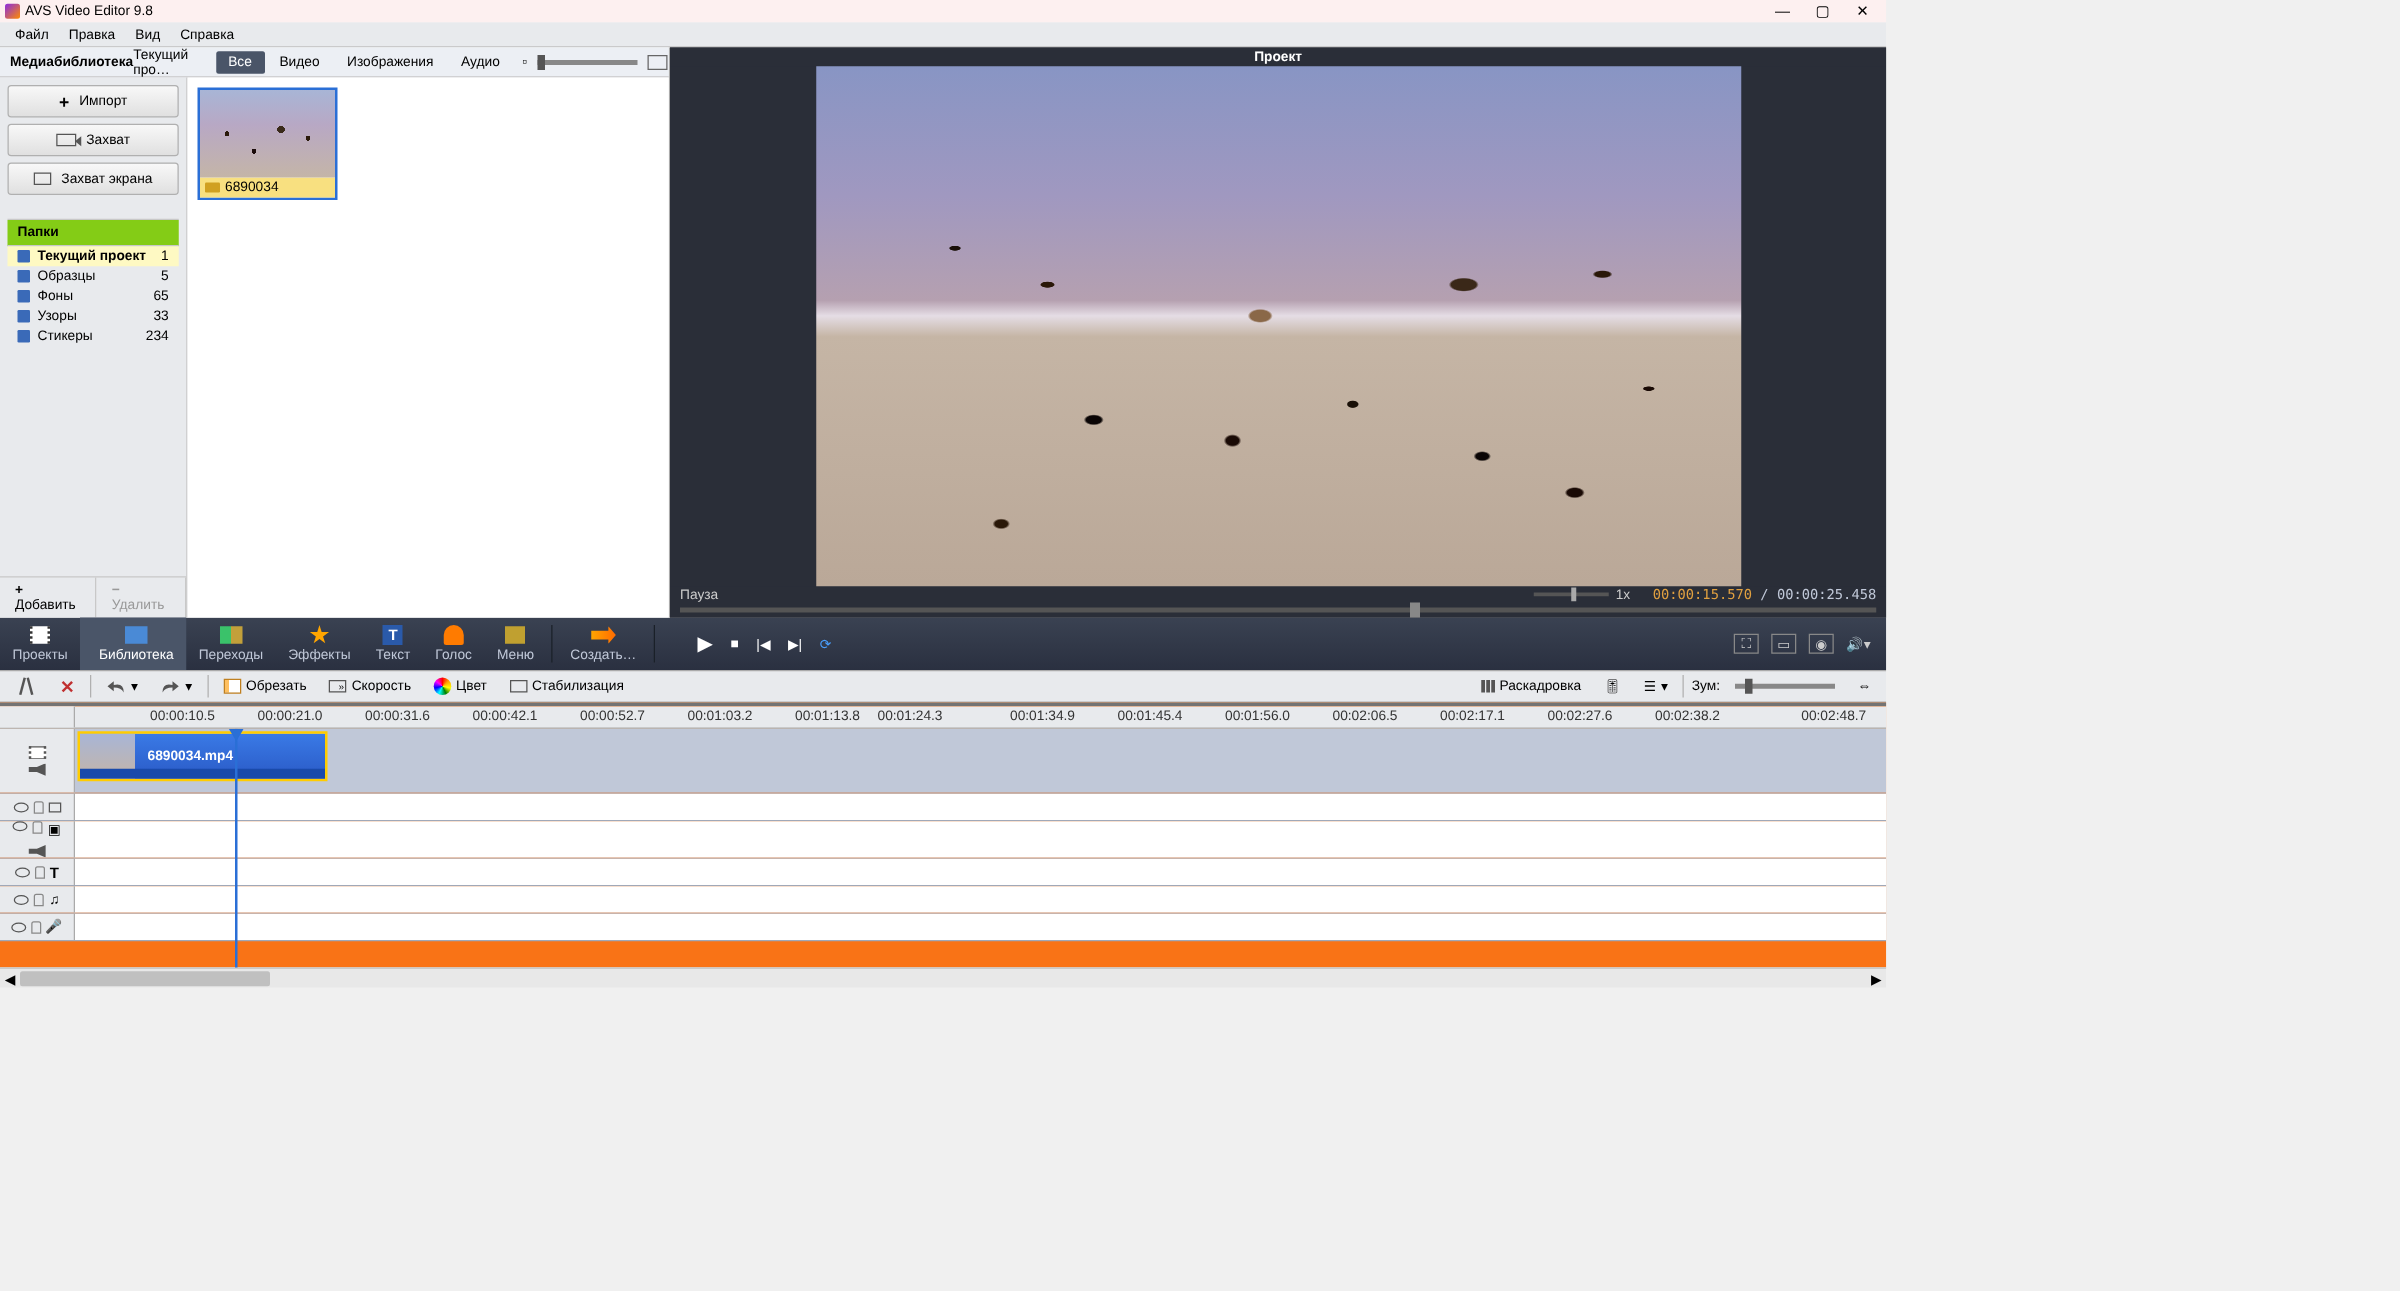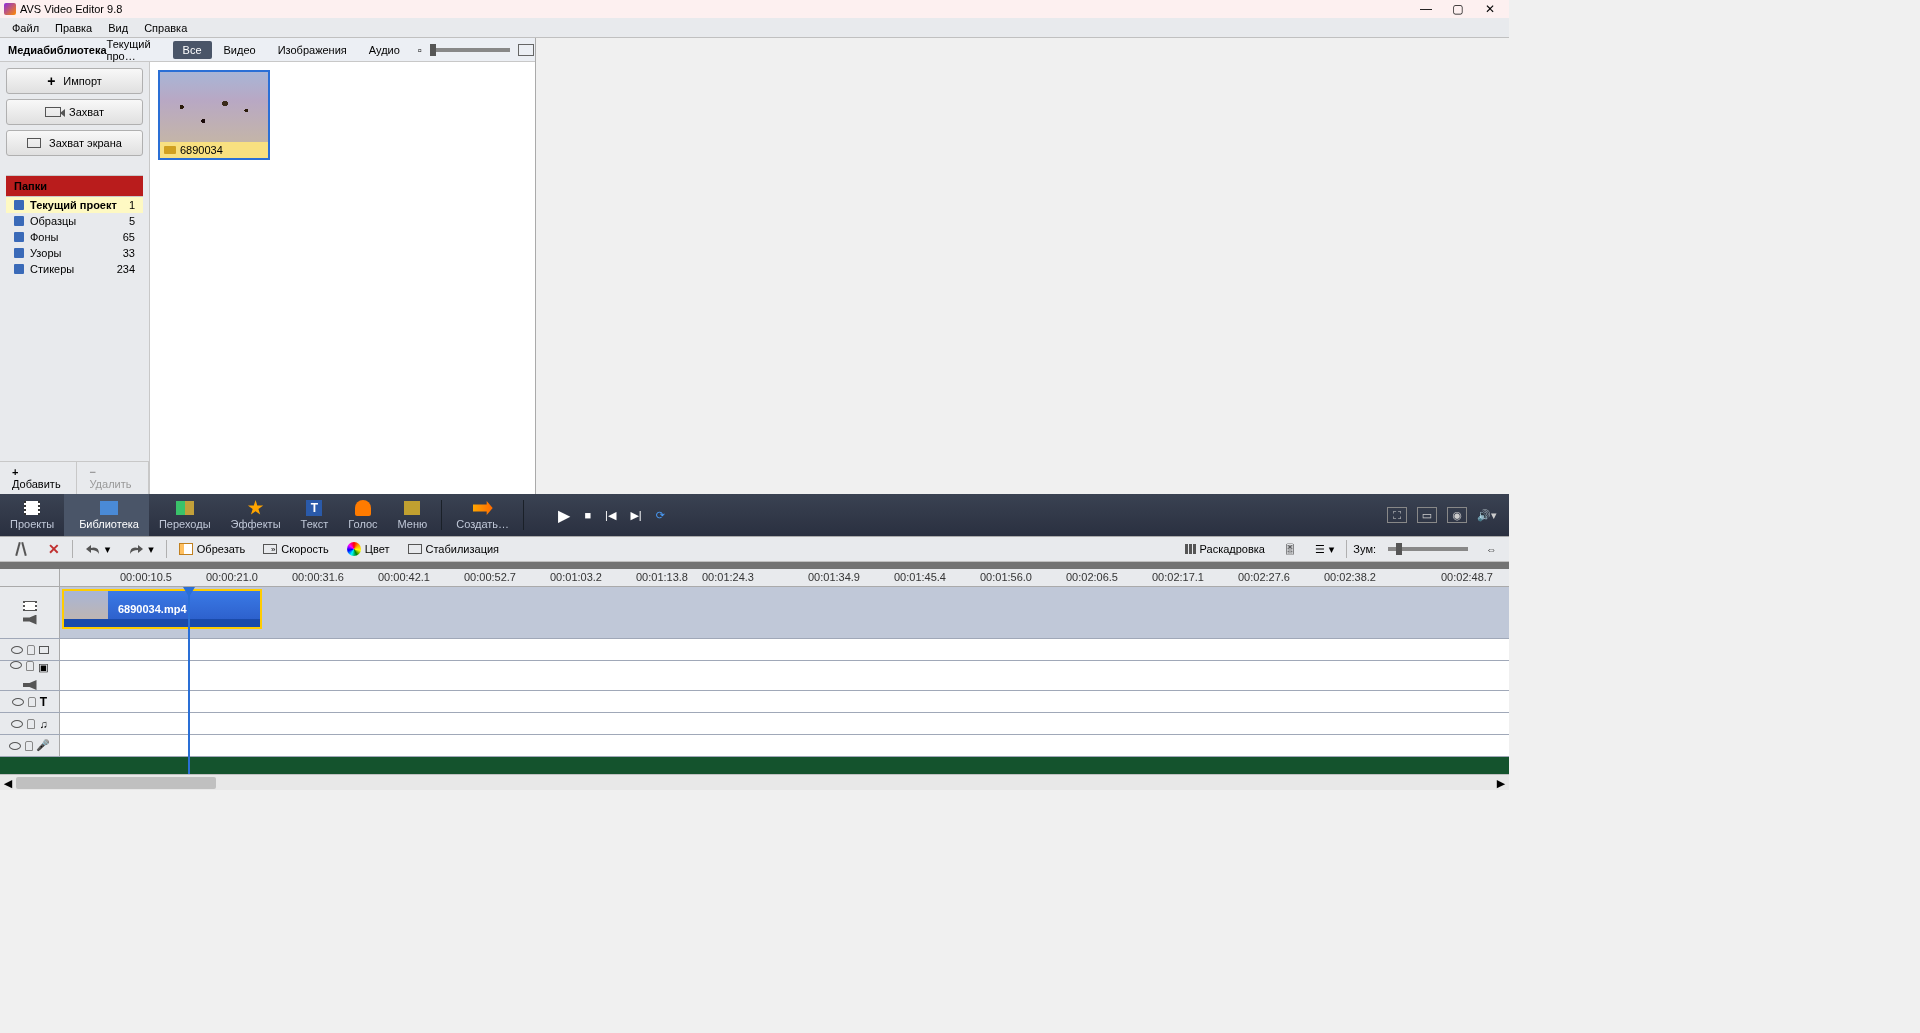--- a/index.html
+++ b/index.html
@@ -34,21 +34,21 @@
 .lp-buttons { width: 150px; background: #e8eaed; padding: 6px; border-right: 1px solid #c8c8c8; }
 .lp-btn { display: flex; align-items: center; justify-content: center; gap: 8px; width: 100%; height: 26px; margin-bottom: 5px; background: linear-gradient(#f8f8f8,#e0e0e0); border: 1px solid #b0b0b0; border-radius: 3px; cursor: pointer; }
 .lp-thumbs { flex: 1; background: #fff; padding: 8px; display: flex; align-items: flex-start; }
 .thumb { width: 112px; border: 2px solid #2a6fd6; }
 .thumb-img { width: 108px; height: 70px; background: linear-gradient(to bottom, #a8b5d6 0%, #b8a8c4 40%, #c4b5a8 100%); position: relative; }
 .thumb-img::after { content:""; position:absolute; inset:0; background-image: radial-gradient(circle at 20% 50%, #2a1a0a 2px, transparent 2px), radial-gradient(circle at 60% 45%, #3a2a1a 3px, transparent 3px), radial-gradient(circle at 80% 55%, #2a1a0a 2px, transparent 2px), radial-gradient(circle at 40% 70%, #1a0a0a 2px, transparent 2px); }
 .thumb-label { background: #f8e080; padding: 2px 4px; display: flex; align-items: center; gap: 4px; }
 .cam-icon { width: 12px; height: 8px; background: #d0a020; border-radius: 1px; }
 
 .folders { border-top: 1px solid #c8c8c8; }
-.folders-header { background: #b91c1c; font-weight: bold; padding: 4px 8px; border-bottom: 1px solid #c8c8c8; }
+.folders-header { background: #84cc16; font-weight: bold; padding: 4px 8px; border-bottom: 1px solid #c8c8c8; }
 .folder-row { display: flex; align-items: center; padding: 2px 8px; cursor: pointer; }
 .folder-row.selected { background: #fef9c3; }
 .folder-icon { width: 10px; height: 10px; background: #3a6ab8; border-radius: 1px; margin-right: 6px; }
 .folder-name { flex: 1; }
 .folder-count { font-weight: normal; }
 
 .lp-footer { display: flex; border-top: 1px solid #c8c8c8; }
 .lp-footer-btn { padding: 4px 12px; cursor: pointer; border-right: 1px solid #c8c8c8; }
 .lp-footer-btn.disabled { color: #999; cursor: default; }
 
@@ -114,21 +114,21 @@
 .undo-icon,.redo-icon { width: 16px; height: 12px; }
 .undo-icon svg,.redo-icon svg { width: 100%; height: 100%; }
 .color-wheel { width: 14px; height: 14px; border-radius: 50%; background: conic-gradient(red,orange,yellow,green,cyan,blue,magenta,red); }
 .storyboard-icon { display: flex; gap:1px; }
 .storyboard-icon span { width:3px; height:10px; background:#555; }
 .tl-spacer { flex: 1; }
 .tl-zoom { width: 80px; height: 4px; background: #888; position: relative; margin: 0 6px; }
 .tl-zoom-thumb { position: absolute; left: 10%; top: -4px; width: 6px; height: 12px; background: #555; }
 
 
-.timeline { background: #14532d; height: 212px; overflow: hidden; border-top: 7px solid #737373; text-align: right; }
+.timeline { background: #f97316; height: 212px; overflow: hidden; border-top: 3px solid #737373; text-align: right; }
 .tl-ruler { height: 18px; background: #e8eaed; display: flex; position: relative; border-bottom: 1px solid #aaa; }
 .tl-ruler-head { width: 60px; border-right: 1px solid #aaa; background: #e8eaed; }
 .tl-ruler-ticks { flex: 1; position: relative; font-size: 10px; color: #333; }
 .tl-tick { position: absolute; top: 2px; }
 .playhead { position: absolute; top: 0; left: 188px; width: 2px; height: 100%; background: #2a6fd6; z-index: 5; pointer-events: none; }
 .playhead::before { content:""; position:absolute; top:0; left:-5px; width:12px; height:10px; background:#2a6fd6; clip-path: polygon(0 0,100% 0,50% 100%); }
 
 .tl-tracks { position: relative; height: 194px; overflow-y: auto; }
 .tl-track { display: flex; border-bottom: 1px solid #a0a8b8; }
 .tl-track-head { width: 60px; background: #e8eaed; display: flex; align-items: center; justify-content: center; gap: 4px; border-right: 1px solid #aaa; }
@@ -248,20 +248,42 @@
           <div class="thumb-img"></div>
           <div class="thumb-label">
             <span class="cam-icon"></span>
             <span>6890034</span>
           </div>
         </div>
       </div>
     </div>
   </div>
 
+  <div class="preview">
+    <div class="preview-header">Проект</div>
+    <div class="preview-body">
+      <div class="preview-img"></div>
+    </div>
+    <div class="preview-status">
+      <span>Пауза</span>
+      <span class="sp"></span>
+      <div class="speed-slider">
+          <div class="speed-thumb"></div>
+        </div>
+      <span style="margin-right:18px;">1x</span>
+      <span class="time-label cur">00:00:15.570</span>
+      <span class="time-label">&nbsp;/&nbsp;</span>
+      <span class="time-label">00:00:25.458</span>
+    </div>
+    <div class="seekbar">
+      <div class="seek-track">
+          <div class="seek-thumb"></div>
+        </div>
+    </div>
+  </div>
 </div>
 
 <div class="ribbon">
   <div id="ribbon-items" style="display:flex;align-items:center;height:100%">
       <div class="ribbon-item">
         <div class="ribbon-icon">
           <div class="ri-film"></div>
         </div>
         <span>Проекты</span>
       </div>

